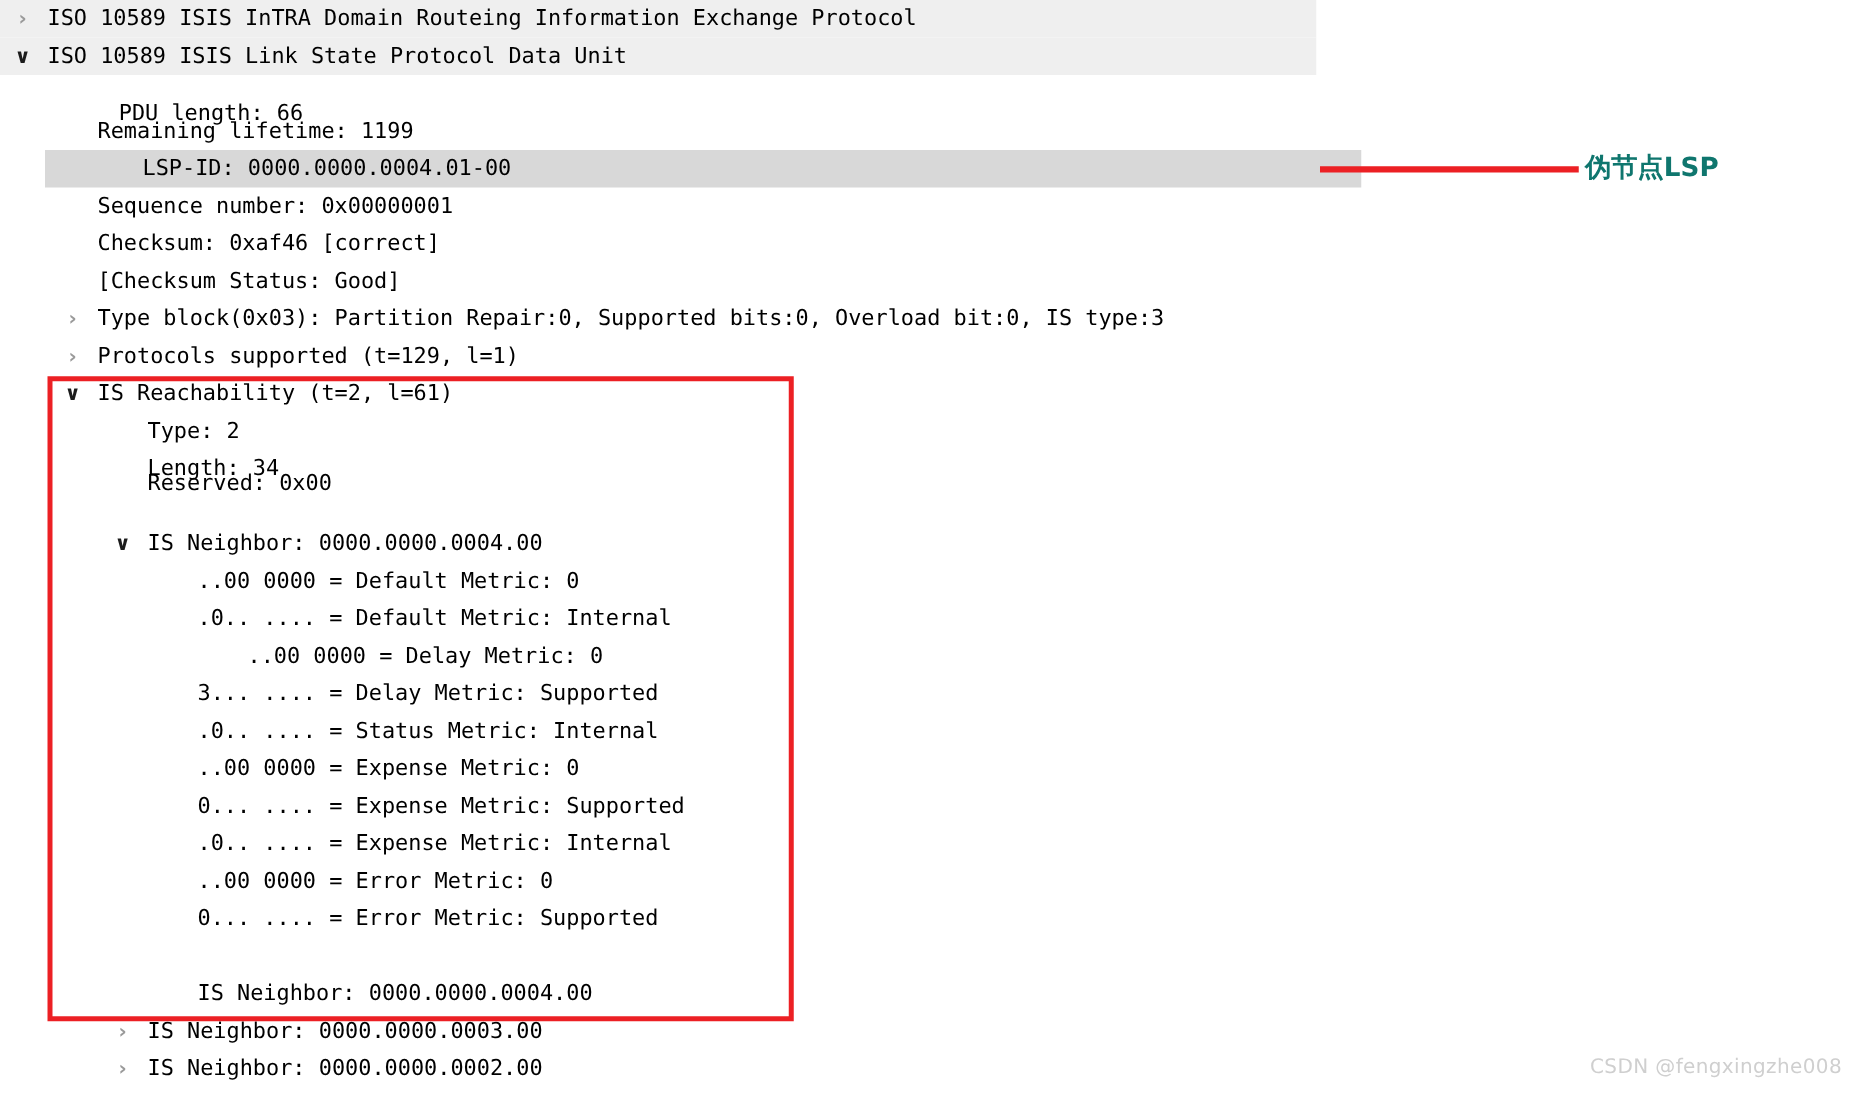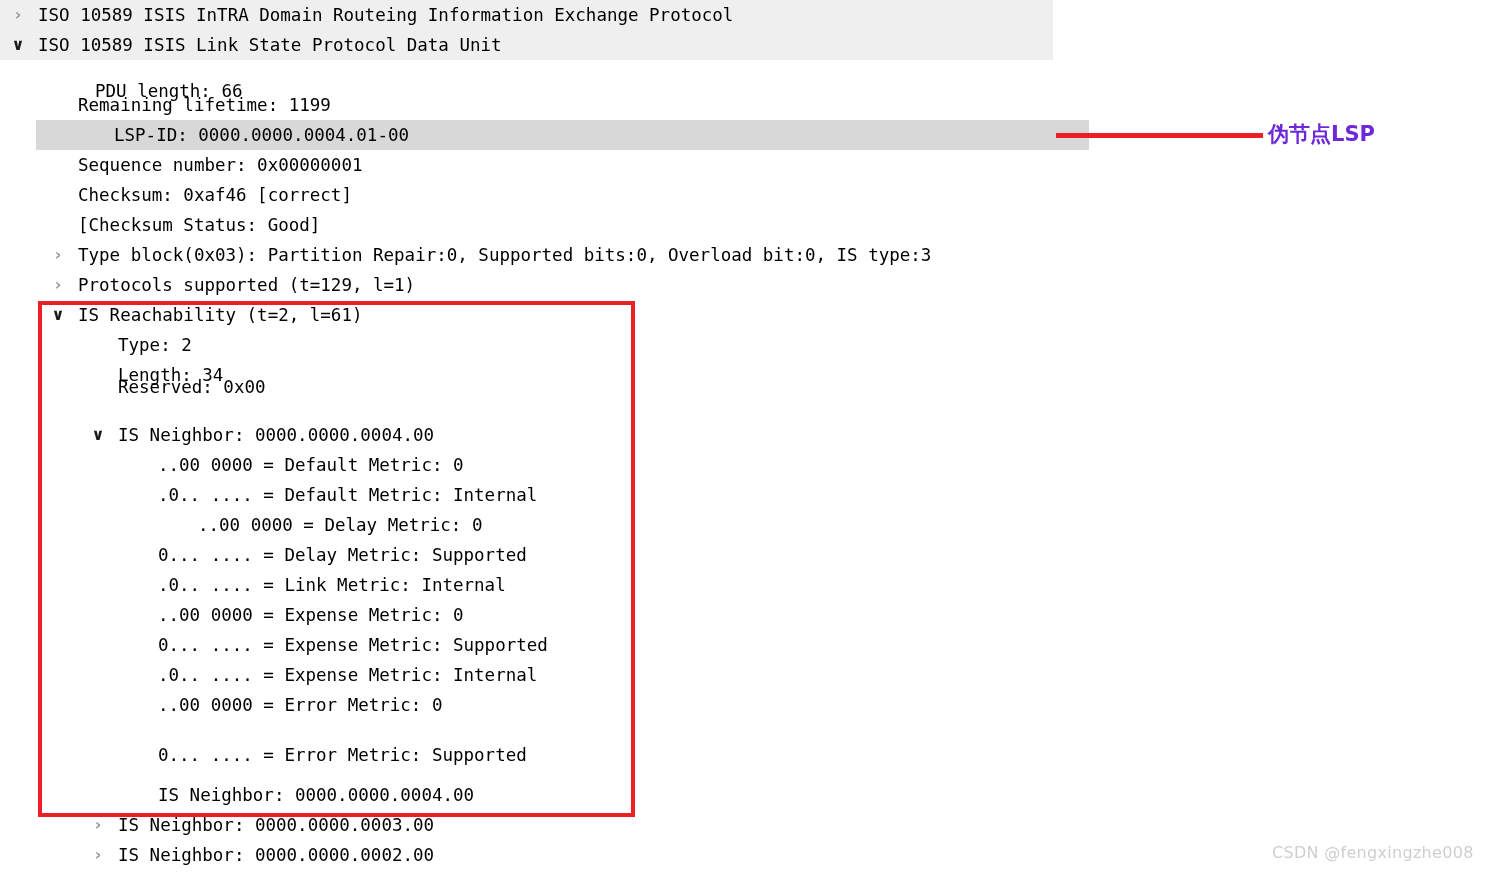--- a/index.html
+++ b/index.html
@@ -82,21 +82,21 @@
     height: 5px;
     background: #ec2024;
   }
   #callout-label {
     position: absolute;
     left: 1268px;
     top: 120px;
     font-family: "DejaVu Sans", "Liberation Sans", sans-serif;
     font-size: 21px;
     font-weight: bold;
-    color: #6d28d9;
+    color: #0f766e;
     white-space: nowrap;
     line-height: 28px;
   }
 
   
   #callout-box {
     position: absolute;
     left: 38px;
     top: 301px;
     width: 597px;
@@ -133,27 +133,27 @@
     <div class="row" style="top: 240px;"><div class="twisty" style="left: 48px;">›</div><div class="txt" style="left: 78px;">Type block(0x03): Partition Repair:0, Supported bits:0, Overload bit:0, IS type:3</div></div>
     <div class="row" style="top: 270px;"><div class="twisty" style="left: 48px;">›</div><div class="txt" style="left: 78px;">Protocols supported (t=129, l=1)</div></div>
     <div class="row" style="top: 300px;"><div class="twisty open" style="left: 48px;">∨</div><div class="txt" style="left: 78px;">IS Reachability (t=2, l=61)</div></div>
     <div class="row" style="top: 330px;"><div class="txt" style="left: 118px;">Type: 2</div></div>
     <div class="row" style="top: 360px;"><div class="txt" style="left: 118px;">Length: 34</div></div>
     <div class="row" style="top: 372px;"><div class="txt" style="left: 118px;">Reserved: 0x00</div></div>
     <div class="row" style="top: 420px;"><div class="twisty open" style="left: 88px;">∨</div><div class="txt" style="left: 118px;">IS Neighbor: 0000.0000.0004.00</div></div>
     <div class="row" style="top: 450px;"><div class="txt" style="left: 158px;">..00 0000 = Default Metric: 0</div></div>
     <div class="row" style="top: 480px;"><div class="txt" style="left: 158px;">.0.. .... = Default Metric: Internal</div></div>
     <div class="row" style="top: 510px; margin-left: 40px;"><div class="txt" style="left: 158px;">..00 0000 = Delay Metric: 0</div></div>
-    <div class="row" style="top: 540px;"><div class="txt" style="left: 158px;">0... .... = Delay Metric: Supported</div></div>
-    <div class="row" style="top: 570px;"><div class="txt" style="left: 158px;">.0.. .... = Link Metric: Internal</div></div>
+    <div class="row" style="top: 540px;"><div class="txt" style="left: 158px;">3... .... = Delay Metric: Supported</div></div>
+    <div class="row" style="top: 570px;"><div class="txt" style="left: 158px;">.0.. .... = Status Metric: Internal</div></div>
     <div class="row" style="top: 600px;"><div class="txt" style="left: 158px;">..00 0000 = Expense Metric: 0</div></div>
     <div class="row" style="top: 630px;"><div class="txt" style="left: 158px;">0... .... = Expense Metric: Supported</div></div>
     <div class="row" style="top: 660px;"><div class="txt" style="left: 158px;">.0.. .... = Expense Metric: Internal</div></div>
     <div class="row" style="top: 690px;"><div class="txt" style="left: 158px;">..00 0000 = Error Metric: 0</div></div>
-    <div class="row" style="top: 720px;"><div class="txt" style="left: 158px; margin-top: 20px;">0... .... = Error Metric: Supported</div></div>
+    <div class="row" style="top: 720px;"><div class="txt" style="left: 158px;">0... .... = Error Metric: Supported</div></div>
     <div class="row" style="top: 780px;"><div class="txt" style="left: 158px;">IS Neighbor: 0000.0000.0004.00</div></div>
     <div class="row" style="top: 810px;"><div class="twisty" style="left: 88px;">›</div><div class="txt" style="left: 118px;">IS Neighbor: 0000.0000.0003.00</div></div>
     <div class="row" style="top: 840px;"><div class="twisty" style="left: 88px;">›</div><div class="txt" style="left: 118px;">IS Neighbor: 0000.0000.0002.00</div></div>
   </div>
 
 <div id="callout-line"></div>
 <div id="callout-label">伪节点LSP</div>
 
 <div id="callout-box"></div>
 

